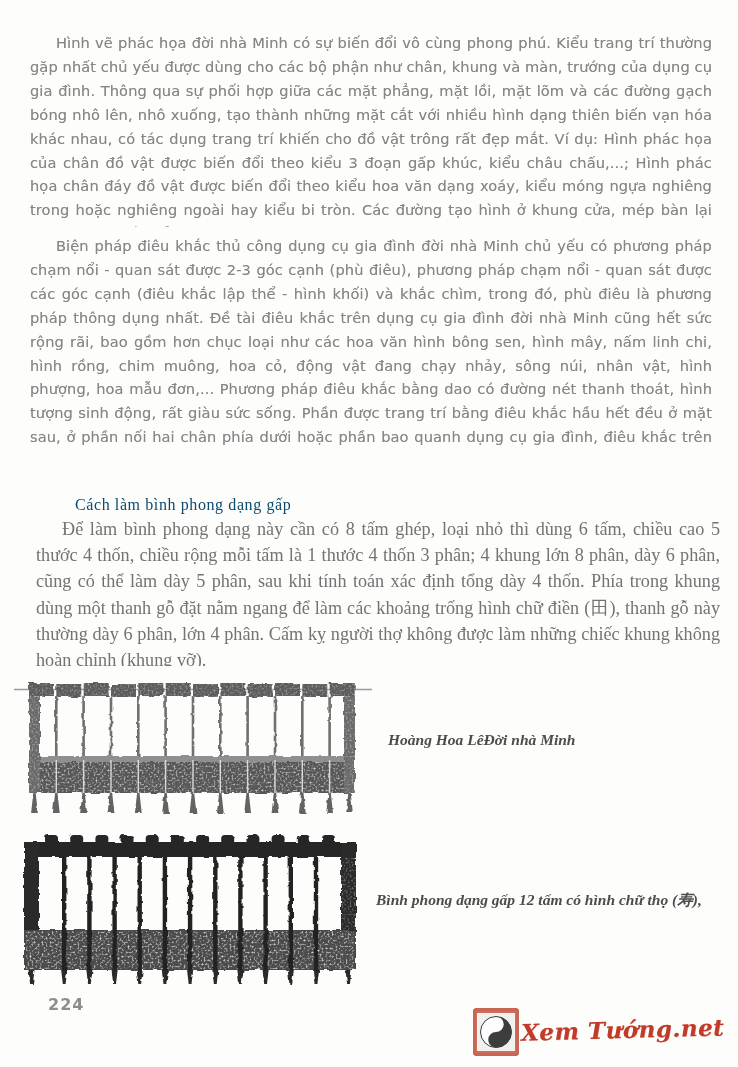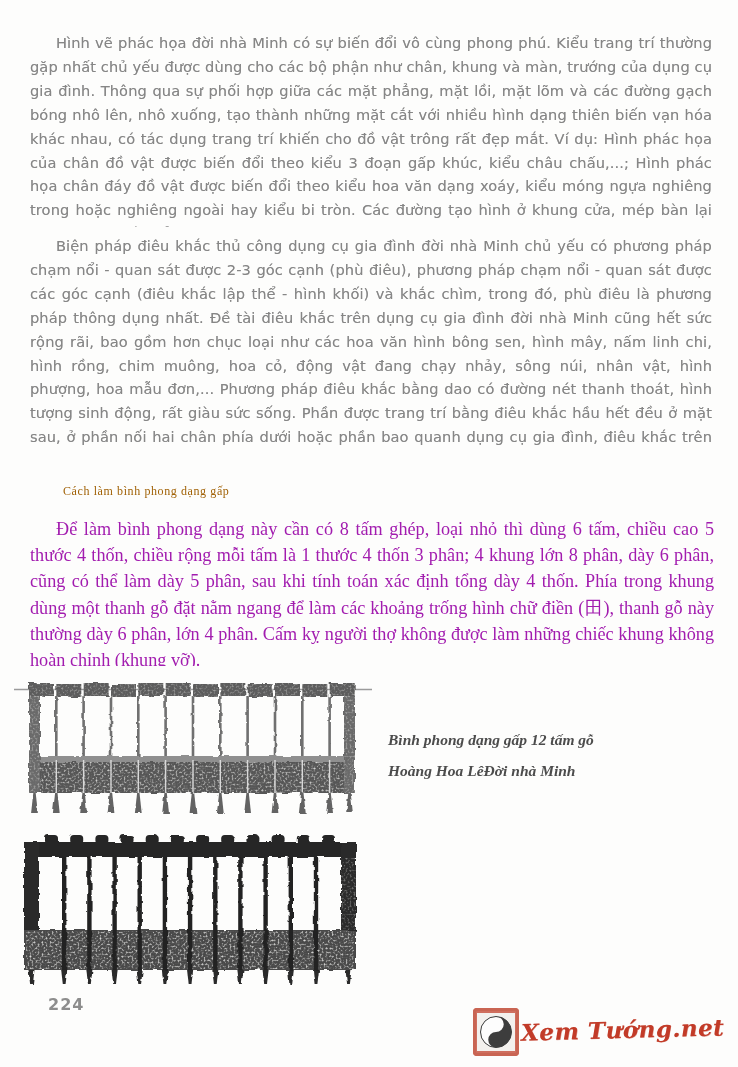--- a/index.html
+++ b/index.html
@@ -24,28 +24,28 @@
     margin:0;
     text-shadow:0 0 0.6px rgba(134,134,134,0.55);
   }
   #para1{top:31px;height:196px;overflow:hidden;}
   #para2{top:234px;height:218px;overflow:hidden;}
 
   
   .section-heading{
     position:absolute;left:63px;top:484px;
     font-family:"Liberation Serif", serif;
-    font-size:12px;color:#a16207;
-    letter-spacing:0.6px;margin:0;font-weight:normal;
+    font-size:16px;color:#0c4a6e;
+    letter-spacing:0.6px;margin:12px;font-weight:normal;
   }
   .p-serif{
-    position:absolute;left:30px;top:516px;width:684px;height:150px;
+    position:absolute;left:36px;top:516px;width:684px;height:150px;
     font-family:"Liberation Serif", serif;
     font-size:18.2px;line-height:26.2px;
-    color:#a21caf;
+    color:#737373;
     text-align:justify;text-indent:26px;
     margin:0;overflow:hidden;
   }
 
   .figure{position:absolute;}
   #figure1{left:14px;top:676px;width:358px;height:150px;}
   #figure2{left:18px;top:834px;width:354px;height:152px;}
 
   .fig-caption{
     position:absolute;
@@ -187,21 +187,20 @@
         <use href="#f1foot" x="233.6" y="117"></use>
           <use href="#f1foot" x="261" y="117"></use>
         <use href="#f1foot" x="288.3" y="117"></use>
           <use href="#f1foot" x="315.6" y="117"></use>
         <use href="#f1foot" x="335.5" y="117"></use>
       </g>
     </svg>
   </div>
 
   <div class="fig-caption" id="caption1">
-    <div>Bình phong dạng gấp 12 tấm gỗ</div>
     <div class="cap-row2">
       <span>Hoàng Hoa Lê</span>
       <span>Đời nhà Minh</span>
     </div>
   </div>
 
   <div class="figure" id="figure2">
     <svg width="354" height="152" viewBox="0 0 354 152" xmlns="http://www.w3.org/2000/svg">
       <defs>
         <rect id="f2bump" width="13" height="9" rx="3.5" fill="#262626"></rect>
@@ -259,20 +258,21 @@
         <use href="#f2foot" x="222.4" y="136"></use>
           <use href="#f2foot" x="247.6" y="136"></use>
         <use href="#f2foot" x="272.8" y="136"></use>
           <use href="#f2foot" x="298" y="136"></use>
         <use href="#f2foot" x="330.5" y="136"></use>
       </g>
     </svg>
   </div>
 
   <div class="fig-caption" id="caption2">
+    <div>Bình phong dạng gấp 12 tấm có hình chữ thọ (寿),</div>
   </div>
 
   <div class="page-number">224</div>
 
   <div class="watermark">
     <div class="wm-badge">
       <div class="wm-badge-inner">
         <svg width="34" height="34" viewBox="0 0 34 34">
           <circle cx="17" cy="17" r="15.5" fill="#fdfdfd" stroke="#3a3a3a" stroke-width="1"></circle>
           <path d="M17,1.5 a15.5,15.5 0 0 1 0,31 a7.75,7.75 0 0 1 0,-15.5 a7.75,7.75 0 0 0 0,-15.5 Z" fill="#3d3d3d"></path>

